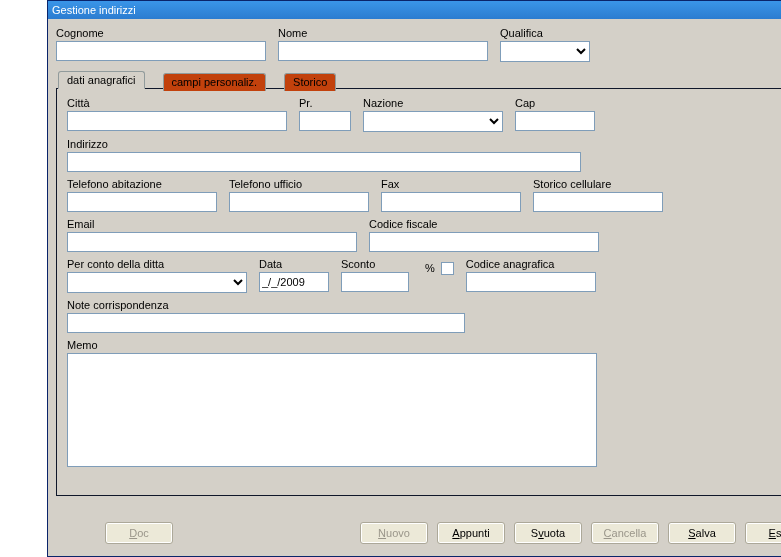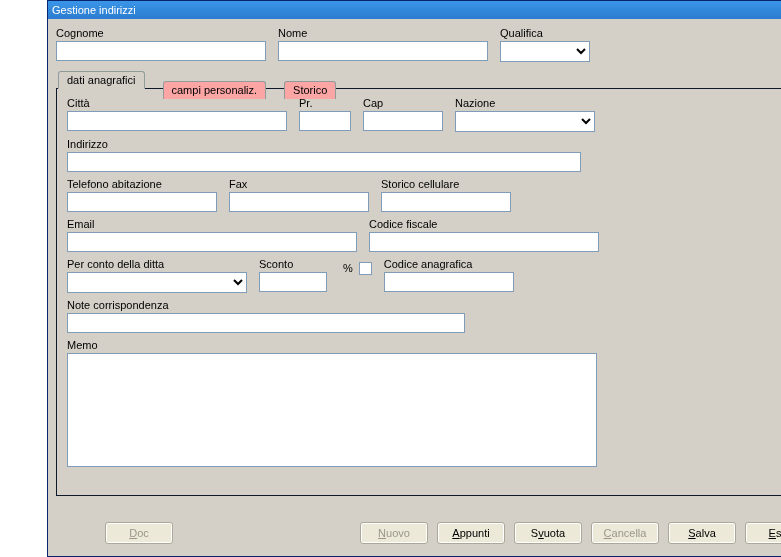--- a/index.html
+++ b/index.html
@@ -68,26 +68,26 @@
   .tabstrip {
     display: flex;
     gap: 18px;
     position: relative;
     z-index: 2;
     margin-left: 2px;
   }
   .tab {
     border: 1px solid #919b9c;
     border-bottom: none;
-    background: #fca5a5;
+    background: #c2410c;
     padding: 2px 8px;
     border-radius: 3px 3px 0 0;
     cursor: pointer;
     position: relative;
-    top: 11px;
+    top: 3px;
   }
   .tab.active {
     background: #d4d0c8;
     border-bottom: 1px solid #d4d0c8;
     top: 1px;
     z-index: 3;
   }
   .tabpanel {
     border: 1px solid #0f172a;
     background: #d4d0c8;
@@ -165,40 +165,44 @@
 
         <div class="row">
           <div class="field" style="width:220px">
             <label>Città</label>
             <input type="text" value="" style="">
           </div>
           <div class="field" style="width:52px">
             <label>Pr.</label>
             <input type="text" value="" style="">
           </div>
-          <div class="field" style="width:80px">
-            <label>Cap</label>
-            <input type="text" value="" style="">
-          </div>
           <div class="field" style="width:140px">
             <label>Nazione</label>
             <select></select>
           </div>
+          <div class="field" style="width:80px">
+            <label>Cap</label>
+            <input type="text" value="" style="">
+          </div>
         </div>
 
         <div class="row">
           <div class="field" style="flex:1; max-width:514px">
             <label>Indirizzo</label>
             <input type="text" value="" style="">
           </div>
         </div>
 
         <div class="row">
           <div class="field" style="width:150px">
             <label>Telefono abitazione</label>
+            <input type="text" value="" style="">
+          </div>
+          <div class="field" style="width:140px">
+            <label>Telefono ufficio</label>
             <input type="text" value="" style="">
           </div>
           <div class="field" style="width:140px">
             <label>Fax</label>
             <input type="text" value="" style="">
           </div>
           <div class="field" style="width:130px">
             <label>Storico cellulare</label>
             <input type="text" value="" style="">
           </div>
@@ -212,20 +216,24 @@
           <div class="field" style="width:230px">
             <label>Codice fiscale</label>
             <input type="text" value="" style="">
           </div>
         </div>
 
         <div class="row" style="align-items:flex-start">
           <div class="field" style="width:180px">
             <label>Per conto della ditta</label>
             <select></select>
+          </div>
+          <div class="field" style="width:70px">
+            <label>Data</label>
+            <input type="text" value="_/_/2009" style="">
           </div>
           <div class="field" style="width:68px">
             <label>Sconto</label>
             <input type="text" style="text-align: right;" value="">
           </div>
           <div style="display:flex;align-items:center;height:20px">
             <span class="pct">%</span>
             <span class="small-check"></span>
           </div>
           <div class="field" style="width:130px">

